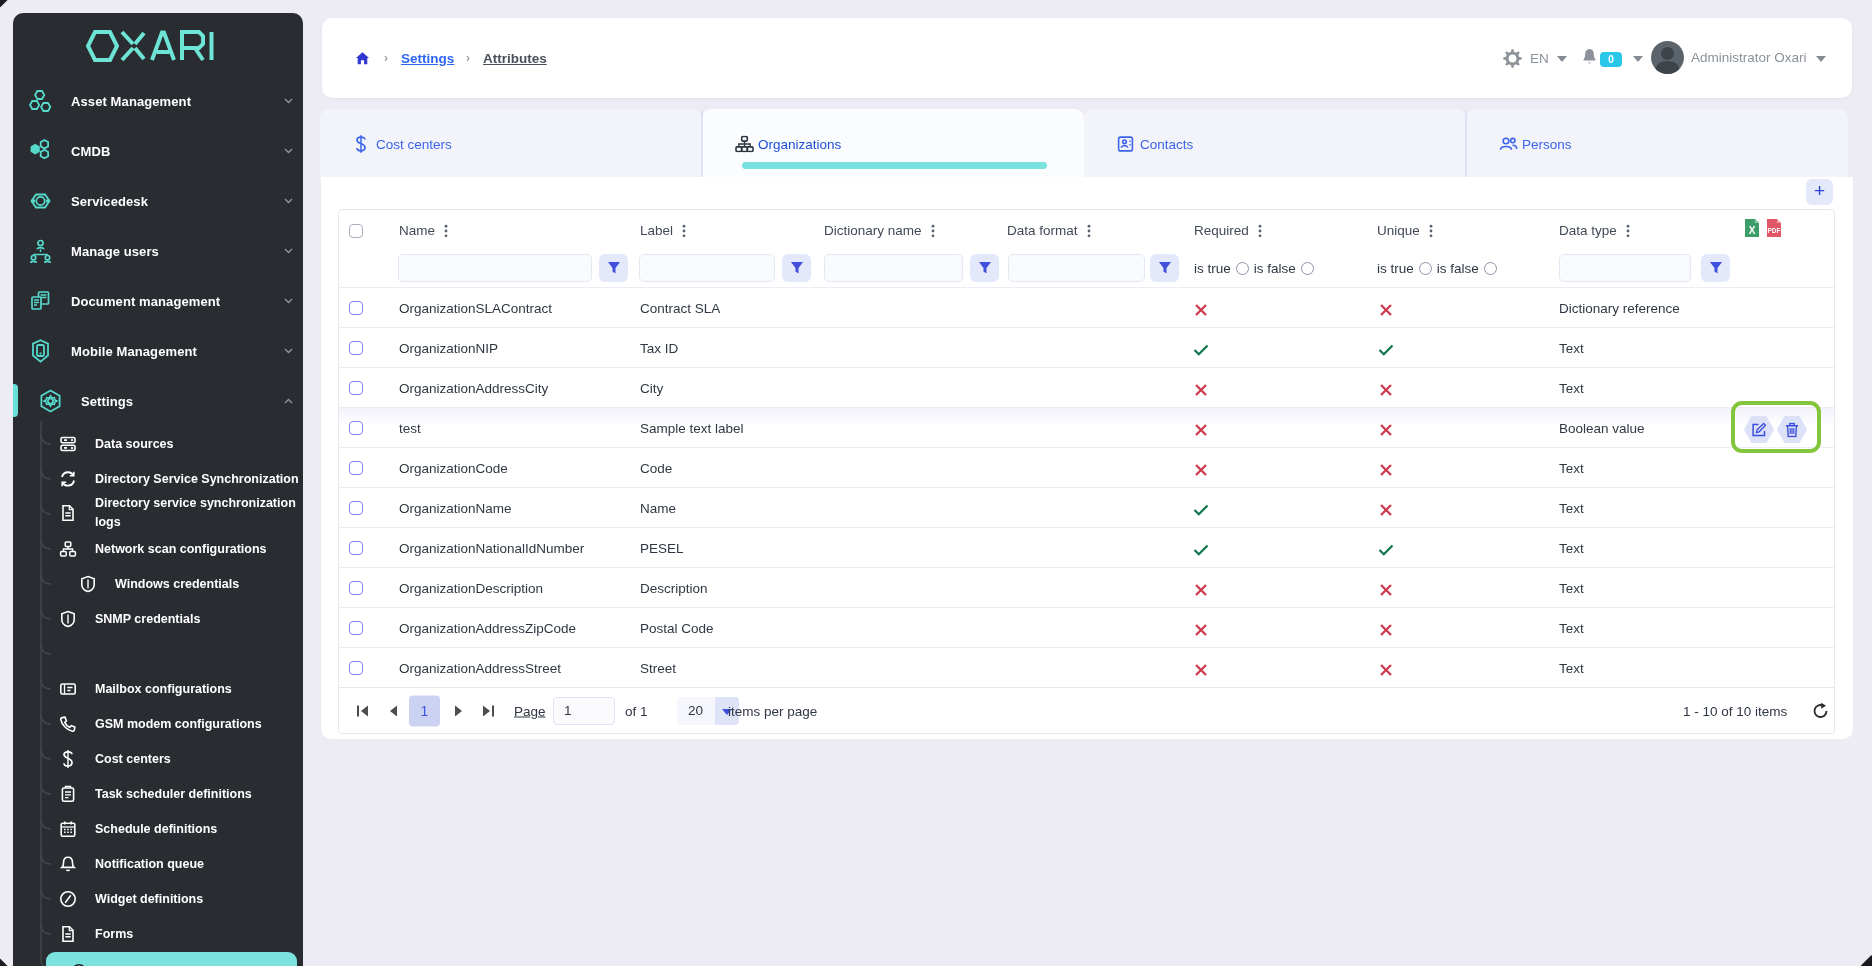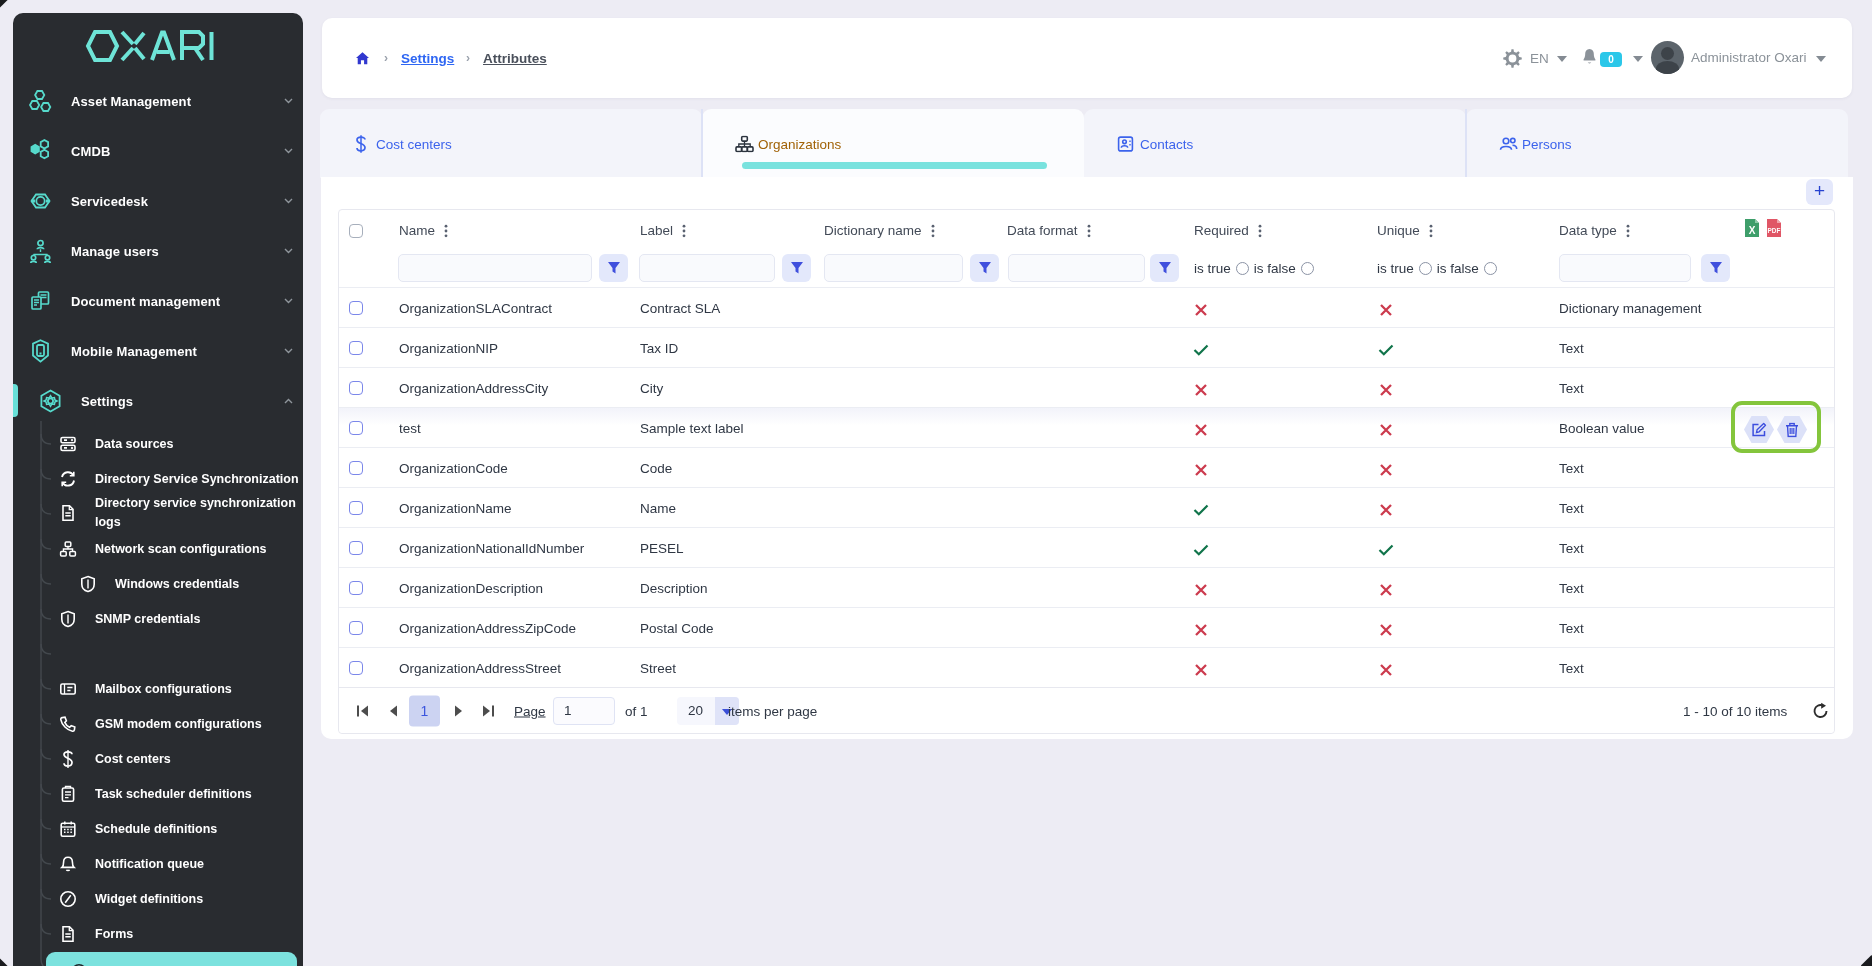--- a/index.html
+++ b/index.html
@@ -28,21 +28,21 @@
 #topcard .sep { color:#9aa1ac; font-size:12px; font-weight:700; }
 .tr-grey { color:#8b9299; }
 
 
 #tabs { left:320px; top:109px; width:1528px; height:69px; }
 .tab { position:absolute; top:0; height:69px; width:382px; background:#f3f4fa; border-radius:9px 9px 0 0; }
 .tsep { position:absolute; top:0; width:2px; height:69px; background:#dde2f6; }
 .tab .tic { position:absolute; left:33px; top:50%; transform:translateY(-50%); }
 .tab .tlb { position:absolute; left:56px; top:50%; transform:translateY(-50%); font-size:13.5px; color:#3c63ec; white-space:nowrap; }
 .tab.act { background:#fbfcfe; }
-.tab.act .tlb { color:#a16207; }
+.tab.act .tlb { color:#1d4ed8; }
 #tab-underline { left:742px; top:162px; width:305px; height:7px; border-radius:4px; background:#79e2de; }
 
 
 #panel { left:321px; top:177px; width:1532px; height:562px; background:#fff; border-radius:0 0 10px 10px; }
 #plus { left:1806px; top:179px; width:27px; height:26px; background:#e4e8fb; border-radius:6px; color:#2743d0; font-size:19px; text-align:center; line-height:24px; font-weight:400; }
 #grid { left:338px; top:209px; width:1497px; height:525px; border:1px solid #e7e8ef; border-radius:4px; background:#fff; }
 .hlb { position:absolute; top:0; height:42px; line-height:42px; font-size:13.5px; color:#424a57; white-space:nowrap; }
 .dots { display:inline-block; vertical-align:middle; margin-left:9px; }
 .frow { position:absolute; top:42px; left:0; width:100%; height:36px; border-bottom:1px solid #ebedf3; }
 .finput { position:absolute; top:2px; height:28px; background:#f9fafd; border:1px solid #e4e7f2; border-radius:5px; }
@@ -545,21 +545,21 @@
   <div class="grow" style="top:78px;">
     <div class="cbx"></div>
     <span class="c" style="left:60px;">OrganizationSLAContract</span>
     <span class="c" style="left:301px;">Contract SLA</span>
     <svg class="mark" style="left:862px;" width="13" height="13" viewBox="0 0 13 13">
         <path d="M1.5 1.5 L11.5 11.5 M11.5 1.5 L1.5 11.5" stroke="#cc3b4e" stroke-width="2.3" fill="none"></path>
       </svg>
     <svg class="mark" style="left:1047px;" width="13" height="13" viewBox="0 0 13 13">
         <path d="M1.5 1.5 L11.5 11.5 M11.5 1.5 L1.5 11.5" stroke="#cc3b4e" stroke-width="2.3" fill="none"></path>
       </svg>
-    <span class="c" style="left:1220px;">Dictionary management</span>
+    <span class="c" style="left:1220px;">Dictionary reference</span>
   </div>
   <div class="grow" style="top:118px;">
     <div class="cbx"></div>
     <span class="c" style="left:60px;">OrganizationNIP</span>
     <span class="c" style="left:301px;">Tax ID</span>
     <svg class="mark" style="left:862px;" width="16" height="12" viewBox="0 0 16 12">
         <path d="M1.5 6 L5.8 10.2 L14.5 1.5" stroke="#10744a" stroke-width="2.2" fill="none"></path>
       </svg>
     <svg class="mark" style="left:1047px;" width="16" height="12" viewBox="0 0 16 12">
         <path d="M1.5 6 L5.8 10.2 L14.5 1.5" stroke="#10744a" stroke-width="2.2" fill="none"></path>

